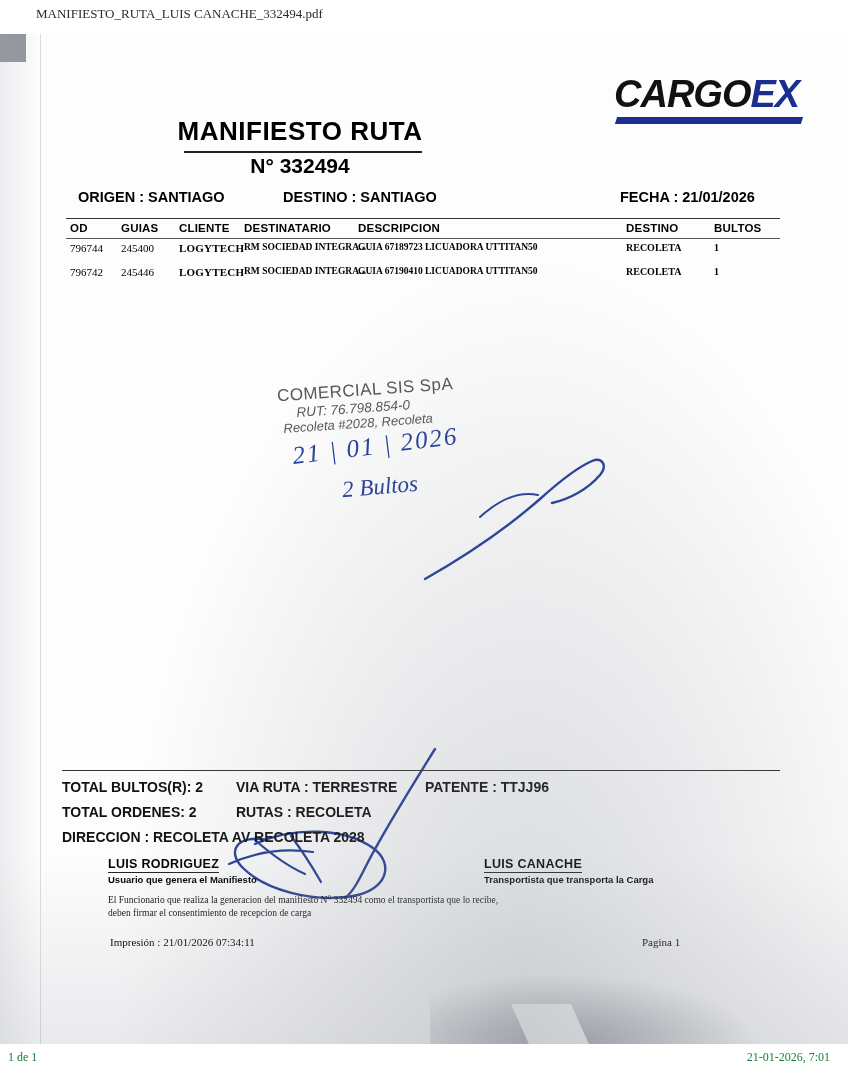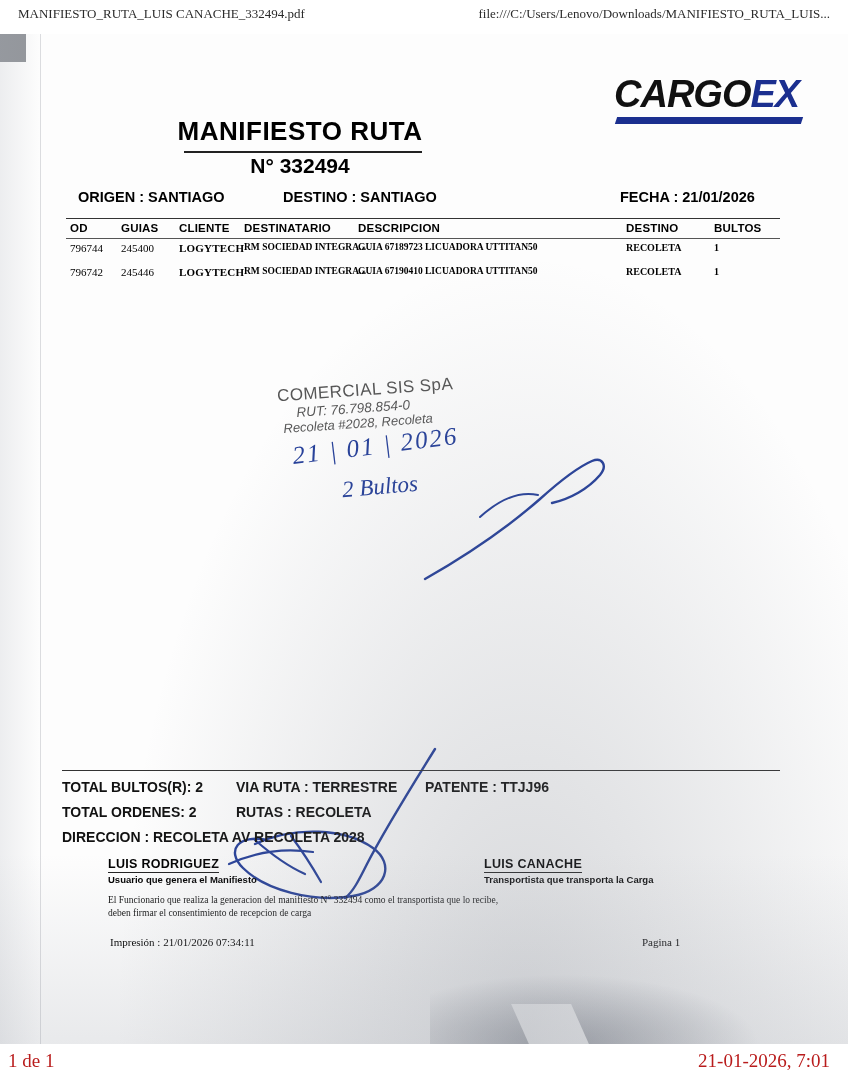--- a/index.html
+++ b/index.html
@@ -22,39 +22,39 @@
     top: 6px;
     left: 0;
     width: 848px;
     height: 22px;
     font-family: "Liberation Serif", serif;
     font-size: 13px;
     color: #2b2b2b;
   }
   .print-header .left {
     position: absolute;
-    left: 18px;
+    left: 36px;
     top: 0;
     white-space: nowrap;
   }
   .print-header .right {
     position: absolute;
     right: 18px;
     top: 0;
     white-space: nowrap;
   }
   .print-footer {
     position: absolute;
     bottom: 10px;
     left: 0;
     width: 848px;
     height: 20px;
     font-family: "Liberation Serif", serif;
-    font-size: 19px;
-    color: #b91c1c;
+    font-size: 12px;
+    color: #15803d;
   }
   .print-footer .left {
     position: absolute;
     left: 8px;
     top: 0;
   }
   .print-footer .right {
     position: absolute;
     right: 18px;
     top: 0;
@@ -359,21 +359,20 @@
     background: #ffffff;
     transform: skewX(24deg);
     pointer-events: none;
   }
 </style>
 </head>
 <body>
 
 <div class="print-header">
   <div class="left">MANIFIESTO_RUTA_LUIS CANACHE_332494.pdf</div>
-  <div class="right">file:///C:/Users/Lenovo/Downloads/MANIFIESTO_RUTA_LUIS...</div>
 </div>
 
 <div class="print-footer">
   <div class="left">1 de 1</div>
   <div class="right">21-01-2026, 7:01</div>
 </div>
 
 <div class="page">
 
   <div class="scan-smudge-top"></div>

